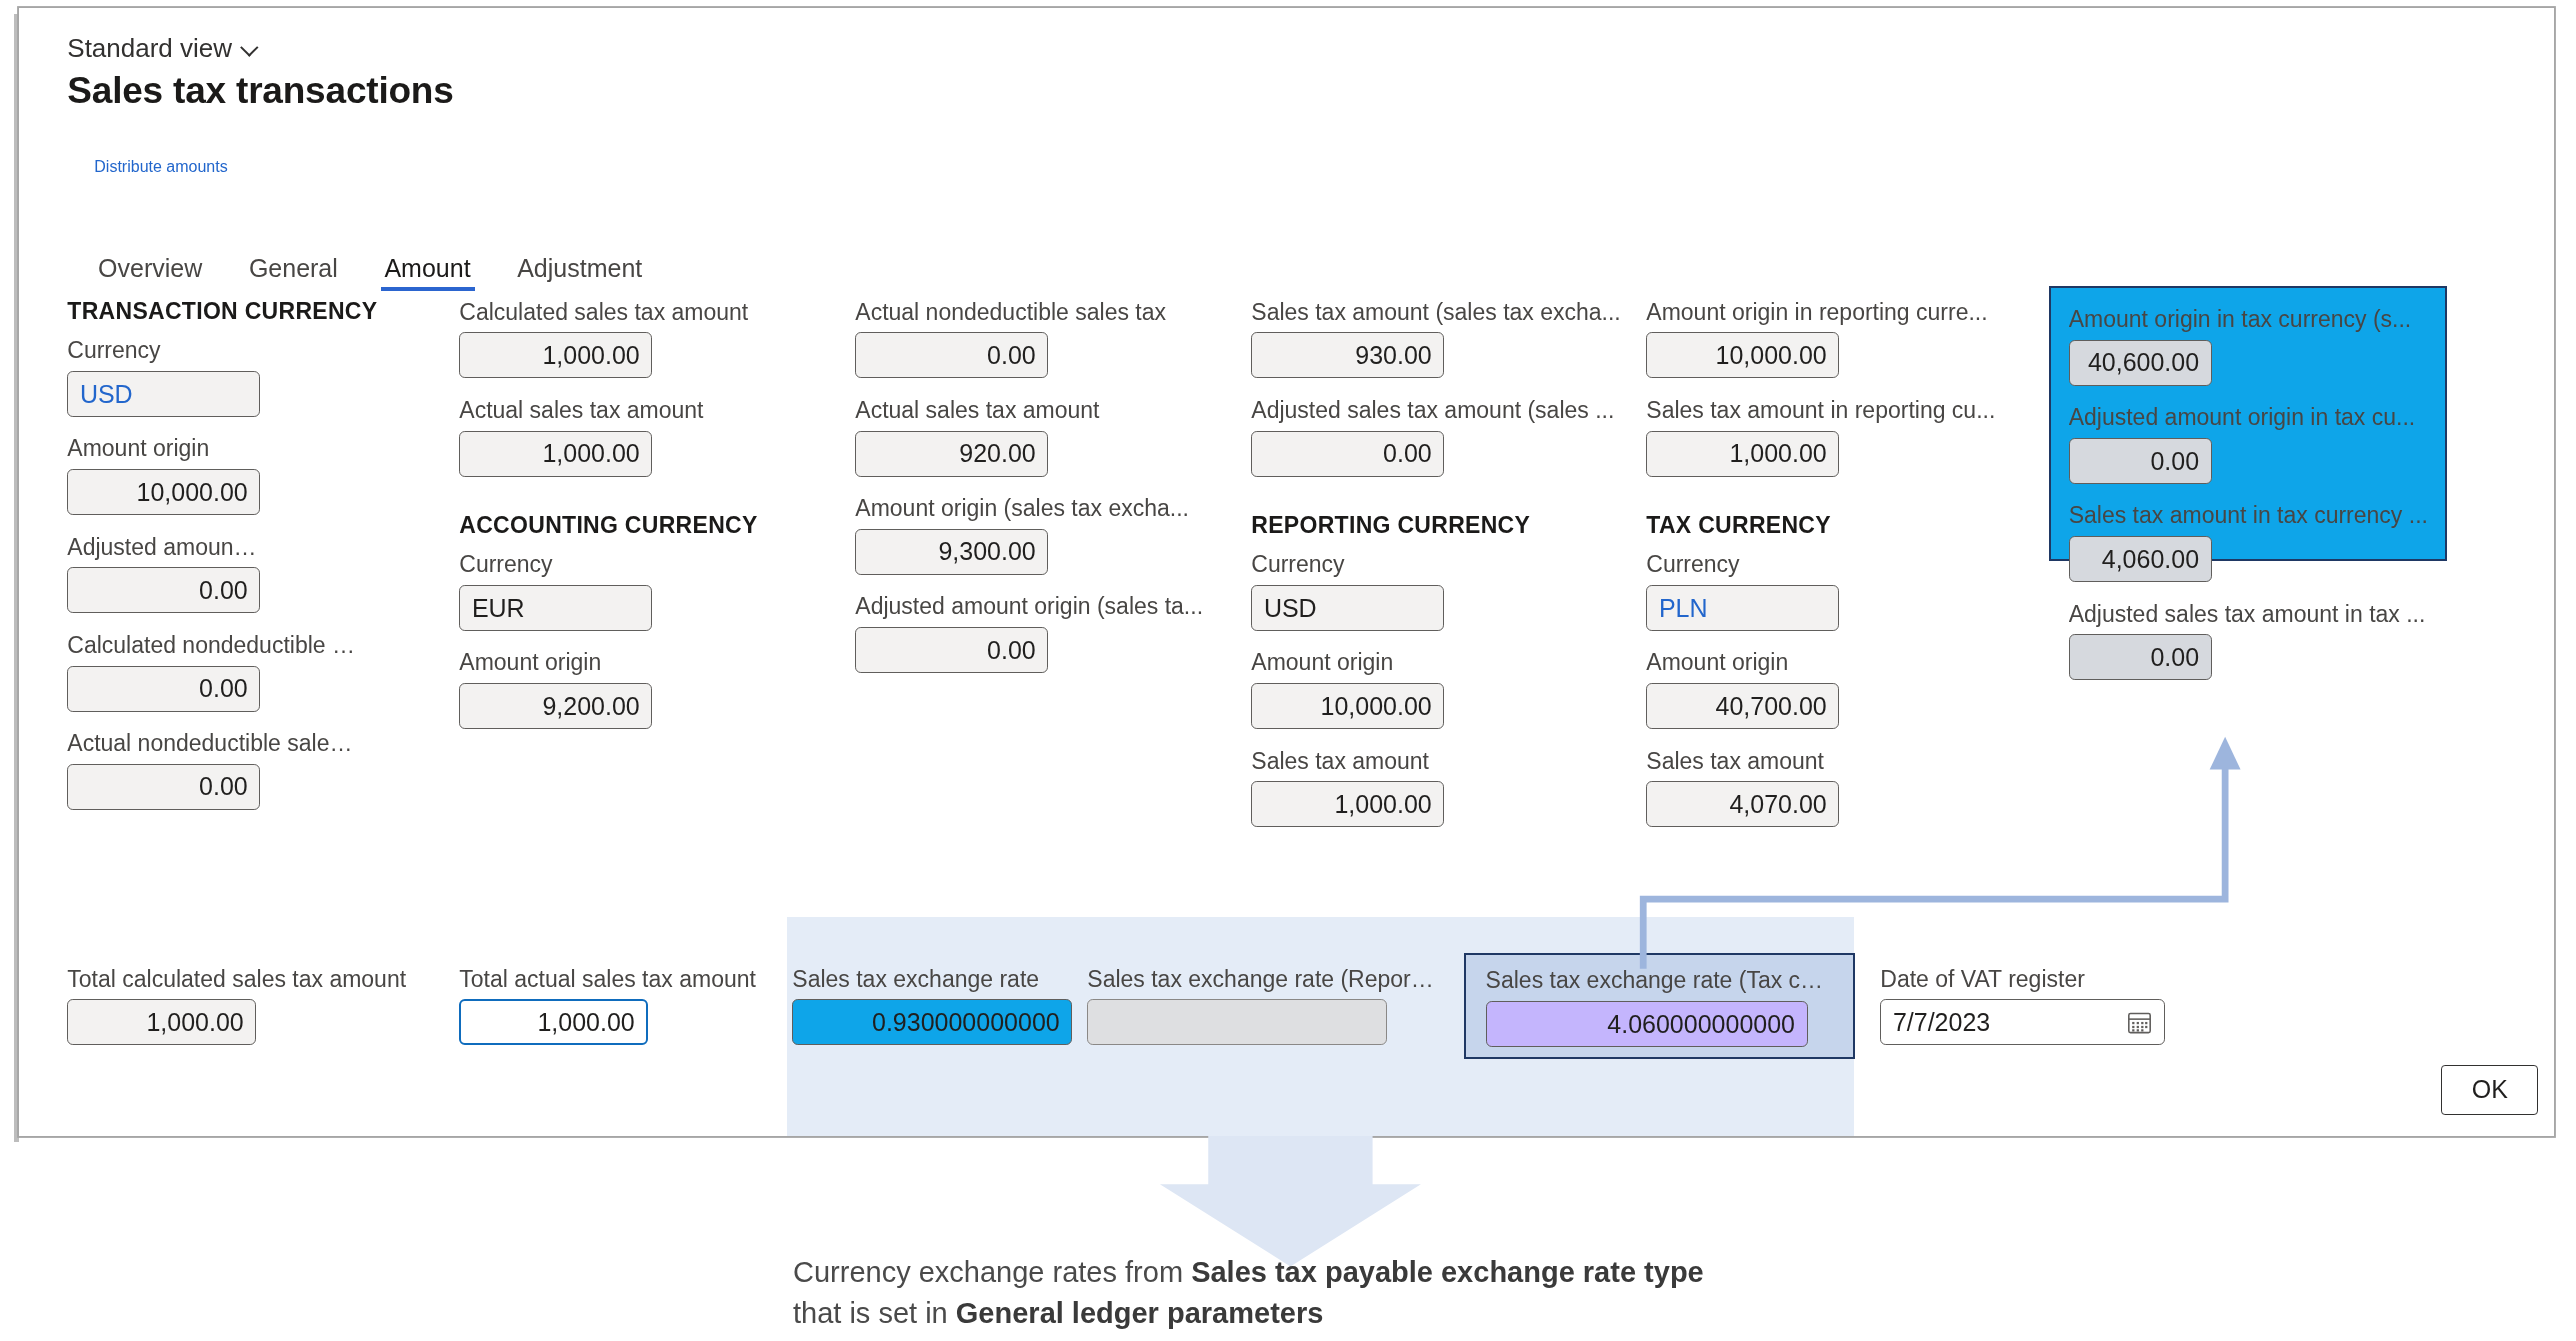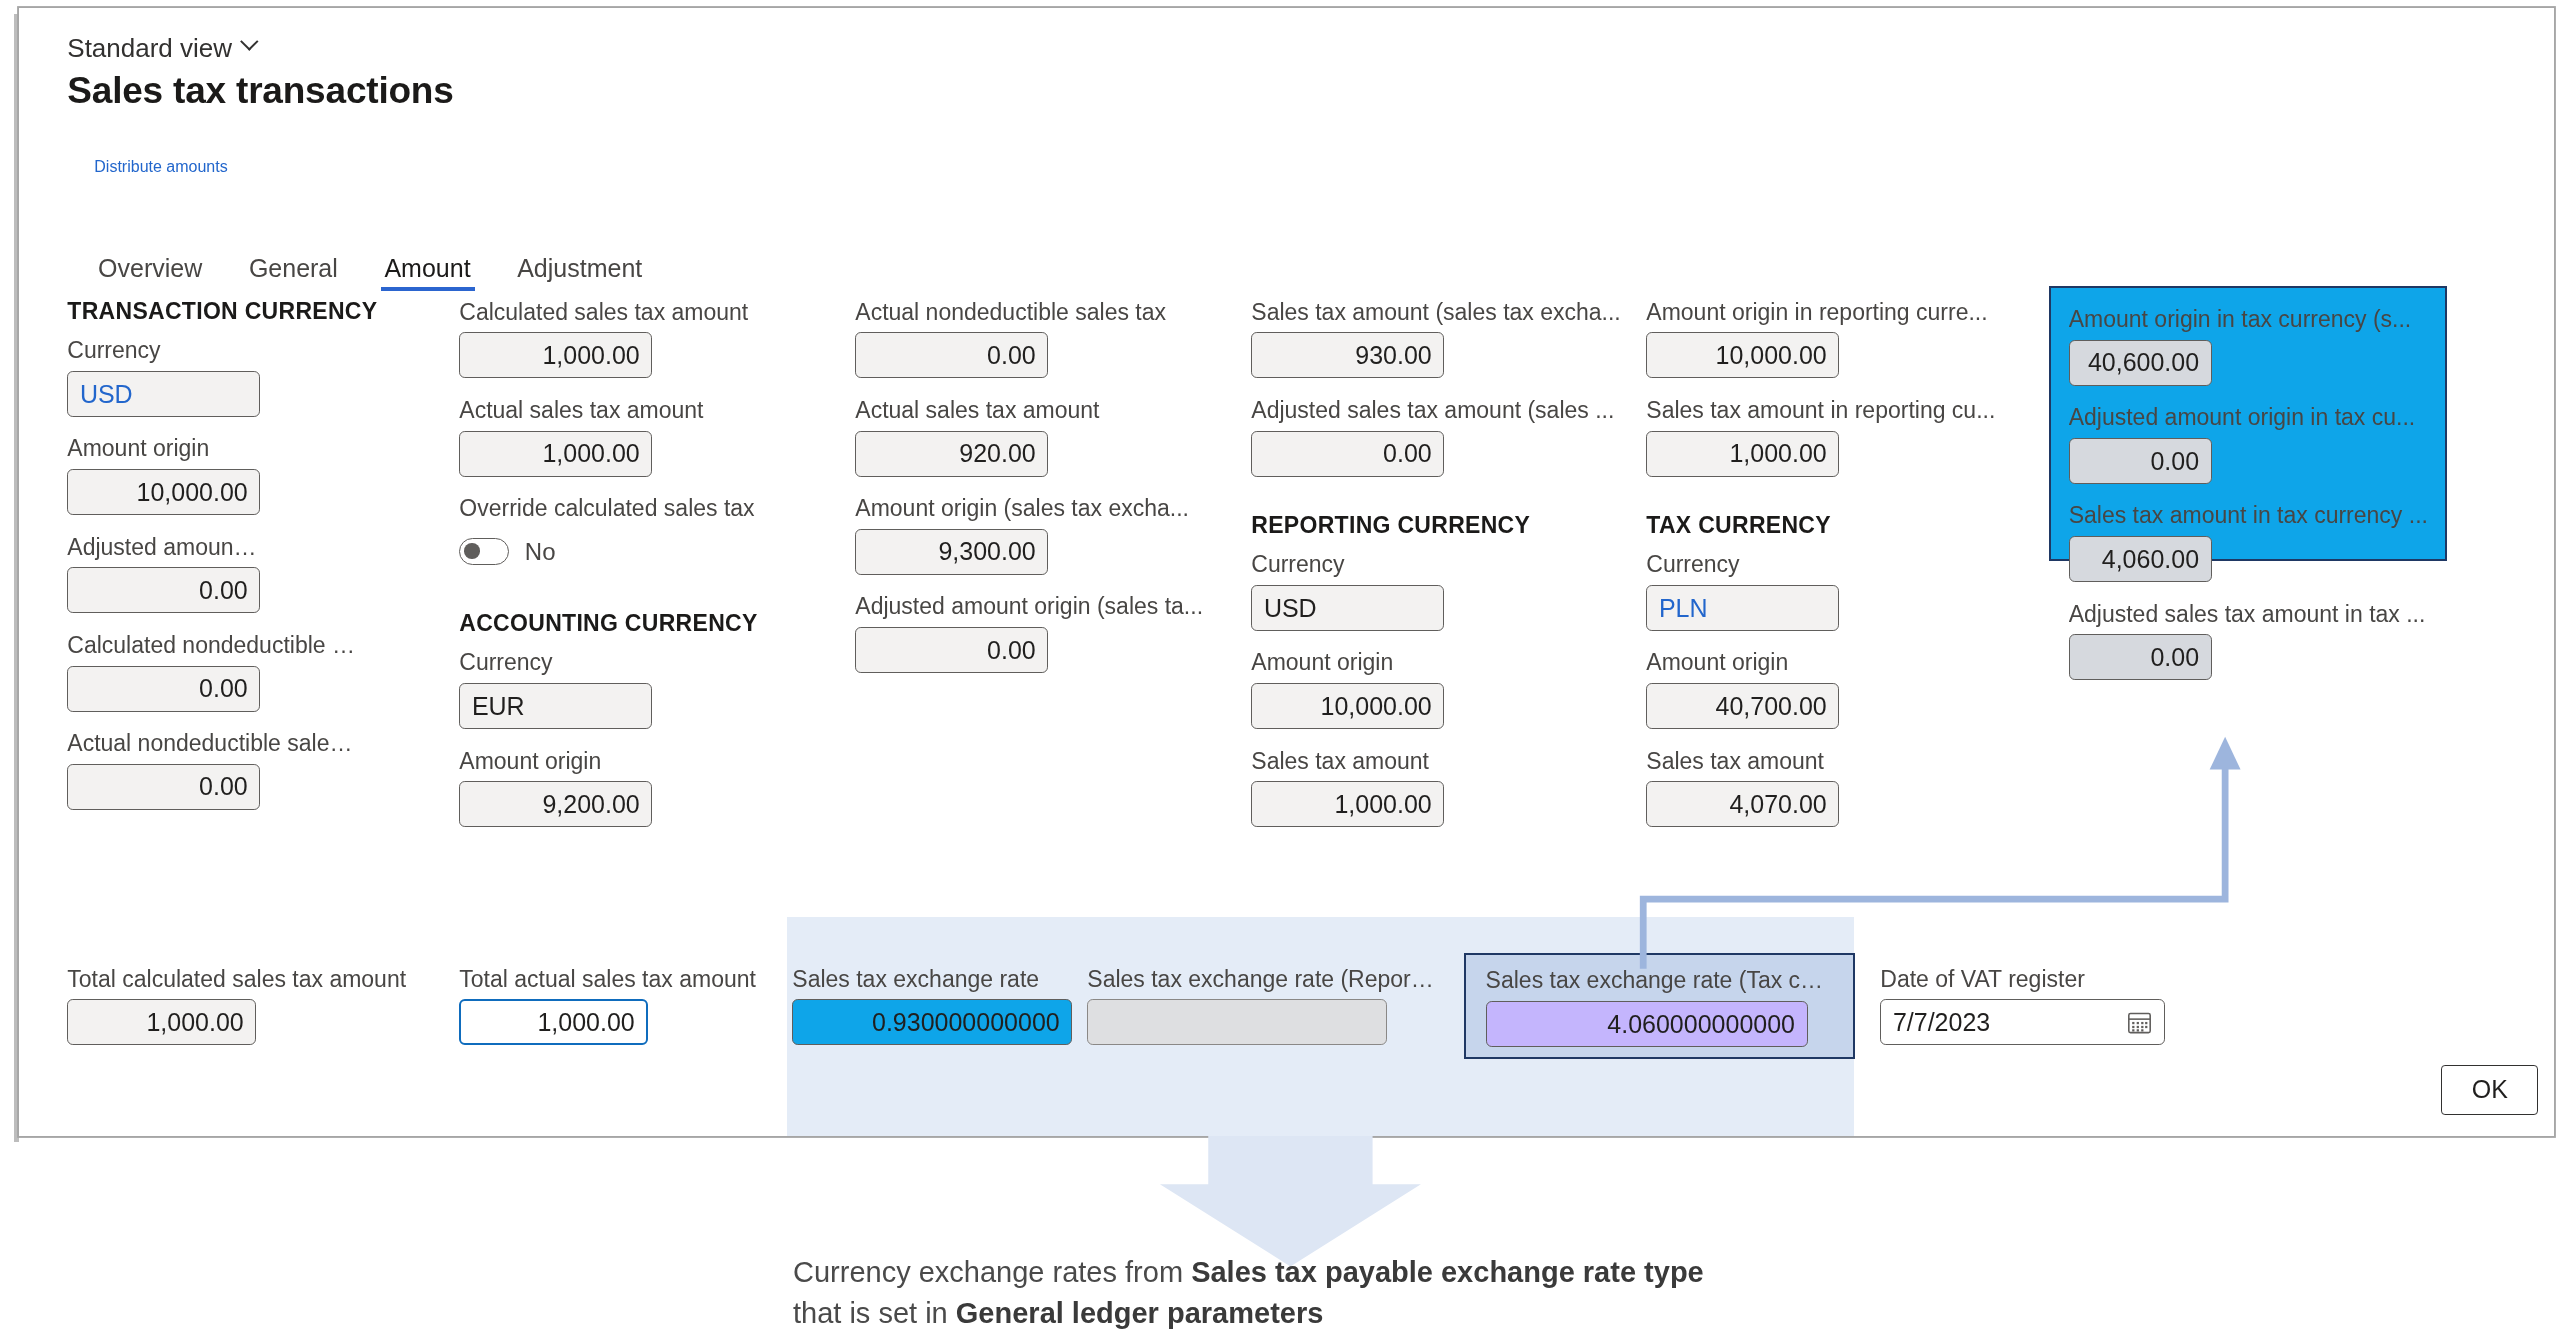--- a/index.html
+++ b/index.html
@@ -16,21 +16,21 @@
     position:absolute;left:19.3px;top:7.7px;width:2535px;height:1128px;
     background:#ffffff;
     box-shadow:0 0 0 1.9px #a6a6a6;
   }
   #shadow-left{
     position:absolute;left:13.5px;top:13.5px;width:5.8px;height:1128px;background:#bdbdbd;
   }
   
   .view-switch{
     position:absolute;left:48px;top:25px;
-    font-size:26px;color:#323130;display:flex;gap:9.7px;
+    font-size:26px;color:#323130;display:flex;align-items:center;gap:9.7px;
     cursor:pointer;
   }
   .chev{display:inline-block;width:17.4px;height:17.4px;position:relative;}
   .chev:before{
     content:"";position:absolute;left:1px;top:1.9px;width:10.6px;height:10.6px;
     border-right:2.3px solid #323130;border-bottom:2.3px solid #323130;
     transform:rotate(45deg);
   }
   #page-title{
     position:absolute;left:48px;top:62px;
@@ -179,29 +179,20 @@
     <div class="field">
       <div class="lbl" style="width:319px;">Calculated sales tax amount</div>
       <div class="ctl num">1,000.00</div>
     </div>
 
     <div class="field">
       <div class="lbl" style="width:319px;">Actual sales tax amount</div>
       <div class="ctl num">1,000.00</div>
     </div>
 
-    <div class="field">
-      <div class="lbl" style="width:319px;">Override calculated sales tax</div>
-      <div class="toggle-row">
-        <div class="toggle">
-            <div class="knob"></div>
-          </div>
-        <div class="toggle-txt">No</div>
-      </div>
-    </div>
 
     <div class="sec-head" style="margin-top:35px;">ACCOUNTING CURRENCY</div>
 
     <div class="field">
       <div class="lbl">Currency</div>
       <div class="ctl">EUR</div>
     </div>
 
     <div class="field">
       <div class="lbl">Amount origin</div>

